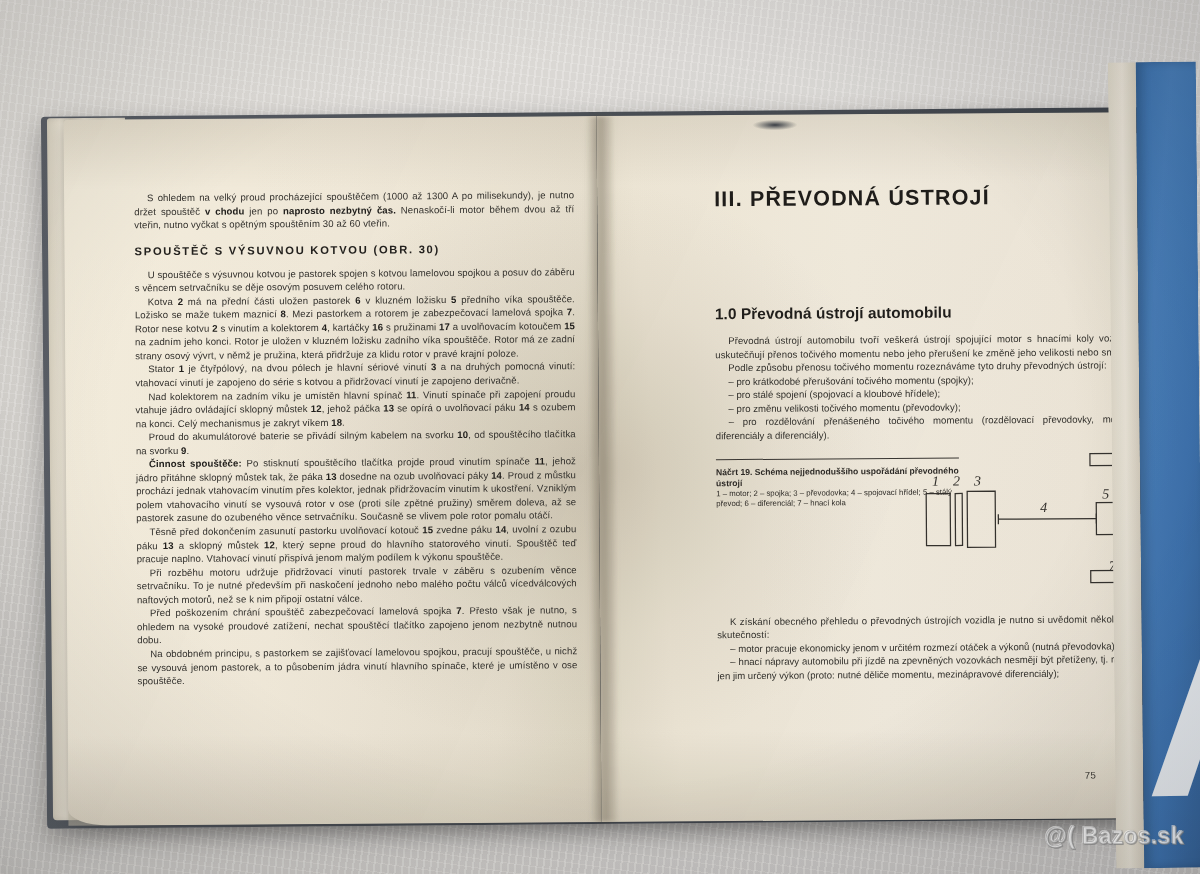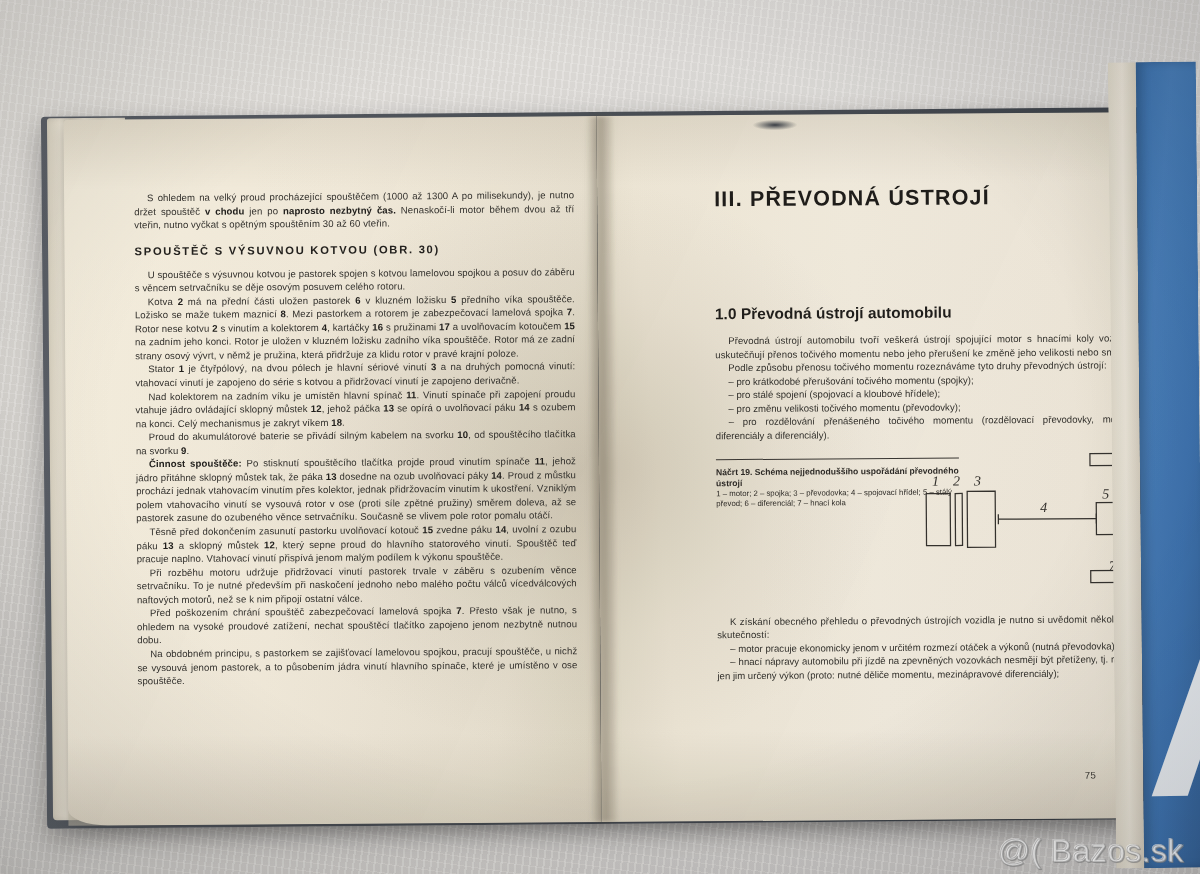--- a/index.html
+++ b/index.html
@@ -165,22 +165,22 @@
   }
   .bluebook .glyph{
     position:absolute;left:30px;bottom:28px;width:70px;height:230px;
     color:#eef2f6;font-size:250px;line-height:200px;font-weight:700;
     font-family:"Liberation Sans", sans-serif;
     overflow:hidden;
   }
 
   
   .watermark{
-    position:absolute;right:16px;bottom:4px;
-    font-size:32px;font-weight:400;letter-spacing:.012em;
+    position:absolute;right:16px;bottom:24px;
+    font-size:23px;font-weight:700;letter-spacing:.012em;
     color:rgba(255,255,255,.55);
     text-shadow:
        1px 1px 0 rgba(120,120,120,.55),
       -1px -1px 0 rgba(255,255,255,.55),
        0 0 2px rgba(90,90,90,.35);
     -webkit-text-stroke:1px rgba(130,130,130,.55);
     white-space:nowrap;
     pointer-events:none;
   }
 

